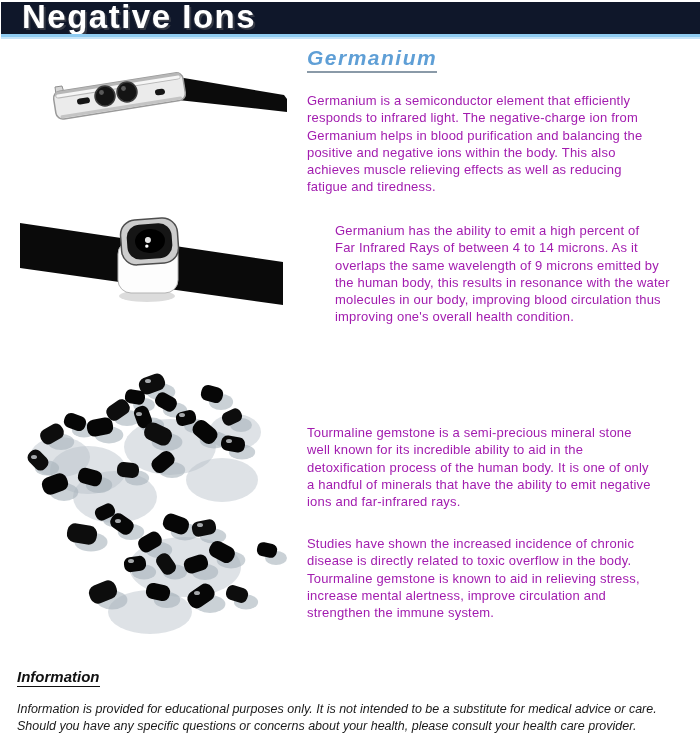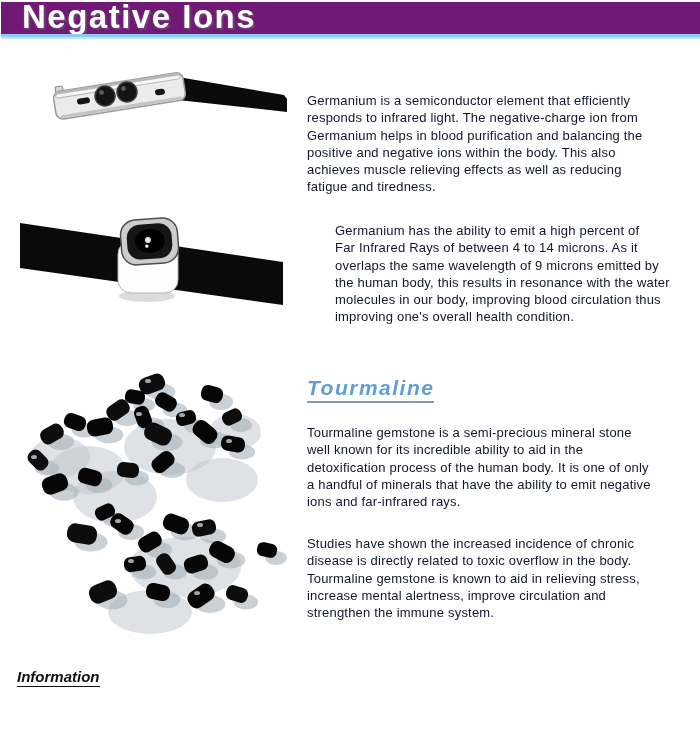--- a/index.html
+++ b/index.html
@@ -2,21 +2,21 @@
 <html><head>
 <meta charset="utf-8">
 <style>
   html,body { margin:0; padding:0; background:#ffffff; }
   .page {
     position:relative; width:700px; height:740px; overflow:hidden;
     background:#ffffff; font-family:"Liberation Sans", sans-serif;
   }
 
   
-  .banner { position:absolute; top:2px; left:1px; right:0; height:32px; background:#701a75; }
+  .banner { position:absolute; top:2px; left:1px; right:0; height:32px; background:#0f172a; }
   .banner::after  { content:""; position:absolute; top:32px; left:0; right:0; height:3px; background:#8ecbf1; }
   .banner::before { content:""; position:absolute; top:35px; left:0; right:0; height:2px; background:#c6e4f8; }
   .banner-title {
     position:absolute; left:21px; top:-4px; margin:0;
     font-size:33px; line-height:38px; font-weight:bold; letter-spacing:1.5px;
     color:#ffffff; text-shadow:2px 2px 0 rgba(110,110,110,.40), -1px 1px 0 rgba(110,110,110,.22);
     white-space:nowrap;
   }
 
   
@@ -30,21 +30,21 @@
     position:absolute; left:307px; margin:0;
     font-size:21px; line-height:22px; font-weight:bold; font-style:italic;
     letter-spacing:1.5px; color:#5f9fd6; white-space:nowrap;
   }
   .sec-h .hu { border-bottom:2px solid #8a9aa8; padding-bottom:2px; }
   .h-germanium  { top:47px; }
   .h-tourmaline { top:377px; }
 
   .body-p {
     position:absolute; left:307px; width:392px; margin:0;
-    font-size:13px; line-height:17.3px; color:#0f172a;
+    font-size:13px; line-height:17.3px; color:#a21caf;
     white-space:pre-line; letter-spacing:0.2px;
   }
   .p1 { top:92px; }
   .p2 { top:222px;margin-left:28px; }
   .p3 { top:424px; }
   .p4 { top:535px; }
 
   
   .disc-h {
     position:absolute; left:17px; top:668px; margin:0;
@@ -195,40 +195,42 @@
           <rect x="257" y="171" width="20" height="14" rx="5.88" fill="#060606" transform="rotate(12 267 178)"></rect>
           <rect x="89" y="210.5" width="28" height="19" rx="7.9799999999999995" fill="#0d0d0d" transform="rotate(-22 103 220)"></rect>
           <rect x="146" y="212" width="24" height="16" rx="6.72" fill="#060606" transform="rotate(12 158 220)"></rect>
           <rect x="187" y="215" width="28" height="18" rx="7.56" fill="#060606" transform="rotate(-35 201 224)"></rect>
           <ellipse cx="197" cy="221" rx="3" ry="2" fill="#d9dee2" opacity="0.75"></ellipse>
           <rect x="226" y="214.5" width="22" height="15" rx="6.3" fill="#0d0d0d" transform="rotate(18 237 222)"></rect>
         </g>
     </svg>
   </figure>
 
+  <h2 class="sec-h h-germanium"><span class="hu">Germanium</span></h2>
   <p class="body-p p1">Germanium is a semiconductor element that efficiently
 responds to infrared light. The negative-charge ion from
 Germanium helps in blood purification and balancing the
 positive and negative ions within the body. This also
 achieves muscle relieving effects as well as reducing
 fatigue and tiredness.</p>
   <p class="body-p p2">Germanium has the ability to emit a high percent of
 Far Infrared Rays of between 4 to 14 microns. As it
 overlaps the same wavelength of 9 microns emitted by
 the human body, this results in resonance with the water
 molecules in our body, improving blood circulation thus
 improving one's overall health condition.</p>
 
-  <h2 class="sec-h h-tourmaline"><span class="hu">Tourmaline</span></h2>
   <p class="body-p p4">Studies have shown the increased incidence of chronic
 disease is directly related to toxic overflow in the body.
 Tourmaline gemstone is known to aid in relieving stress,
 increase mental alertness, improve circulation and
 strengthen the immune system.</p>
   <p class="body-p p3">Tourmaline gemstone is a semi-precious mineral stone
 well known for its incredible ability to aid in the
 detoxification process of the human body. It is one of only
 a handful of minerals that have the ability to emit negative
 ions and far-infrared rays.</p>
 
   <h3 class="disc-h"><span class="hu">Information</span></h3>
+  <p class="disc-p">Information is provided for educational purposes only. It is not intended to be a substitute for medical advice or care.
+Should you have any specific questions or concerns about your health, please consult your health care provider.</p>
 
 </div>
 
 </body></html>

